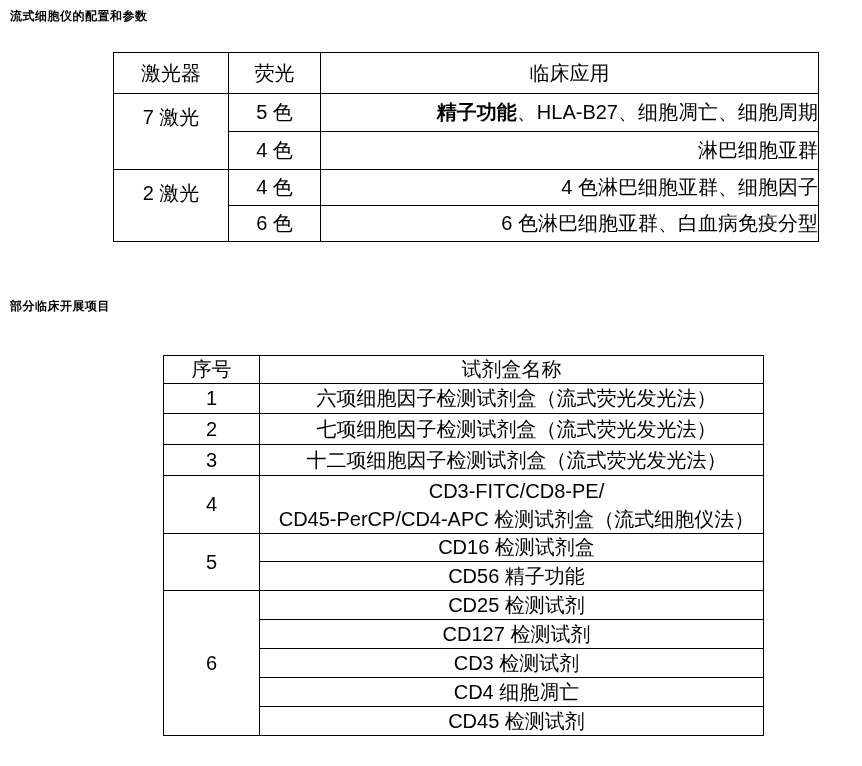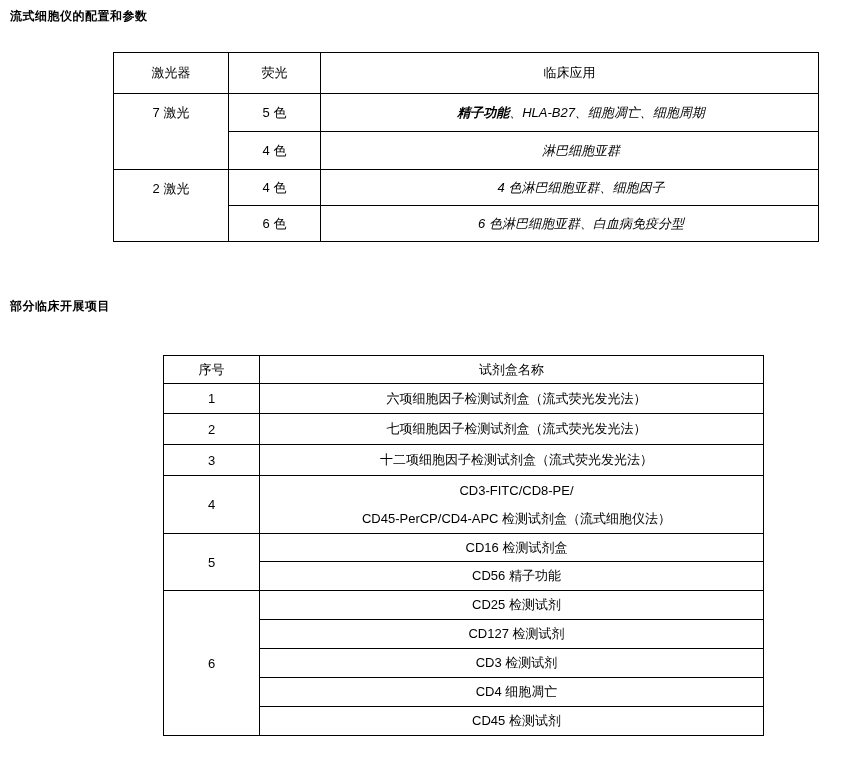--- a/index.html
+++ b/index.html
@@ -19,42 +19,42 @@
     letter-spacing: 0.5px;
     white-space: nowrap;
   }
   #title-config { top: 8px; }
   #title-projects { top: 298px; }
 
   table {
     position: absolute;
     border-collapse: collapse;
     table-layout: fixed;
-    font-size: 13px;
+    font-size: 20px;
   }
   td, th {
     border: 1px solid #000000;
     font-weight: 400;
     overflow: hidden;
     white-space: nowrap;
   }
 
   
   #config-table { left: 113px; top: 52px; width: 705px; }
   #config-table .c-laser { width: 115px; }
   #config-table .c-color { width: 92px; }
   #config-table .c-app   { width: 498px; }
   #config-table tr.hrow  { height: 41px; }
   #config-table tr.r1 { height: 38px; }
   #config-table tr.r2 { height: 38px; }
   #config-table tr.r3 { height: 36px; }
   #config-table tr.r4 { height: 36px; }
   .cell-center { text-align: center; vertical-align: middle; }
   .laser-cell  { text-align: center; vertical-align: top; padding-top: 10px; }
-  .app-cell    { text-align: center; vertical-align: middle; padding-left: 23px; font-style: italic; }
+  .app-cell    { text-align: right; vertical-align: middle; padding-left: 23px; }
   .bold-part   { font-weight: 700; }
 
   
   #kit-table { left: 163px; top: 355px; width: 600px; }
   #kit-table .c-no   { width: 96px; }
   #kit-table .c-name { width: 504px; }
   #kit-table tr.hrow { height: 28px; }
   #kit-table tr.k1 { height: 30px; }
   #kit-table tr.k2 { height: 31px; }
   #kit-table tr.k3 { height: 31px; }

